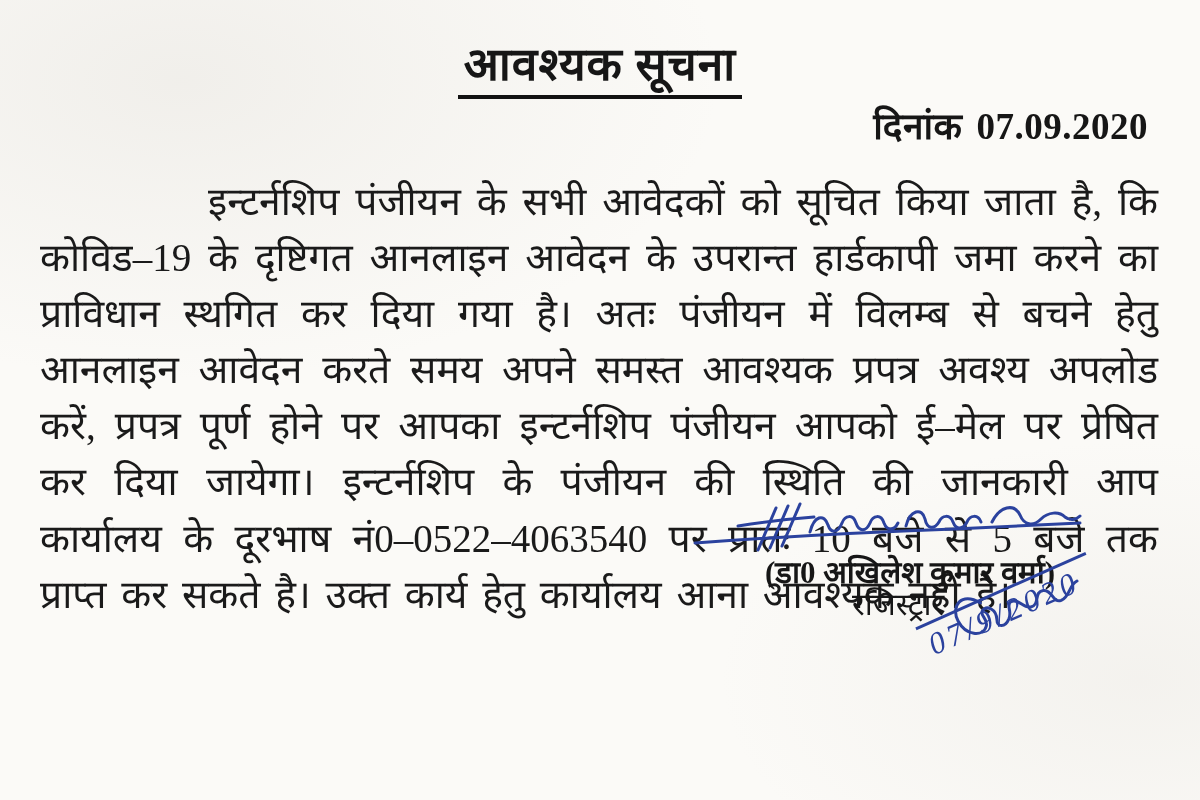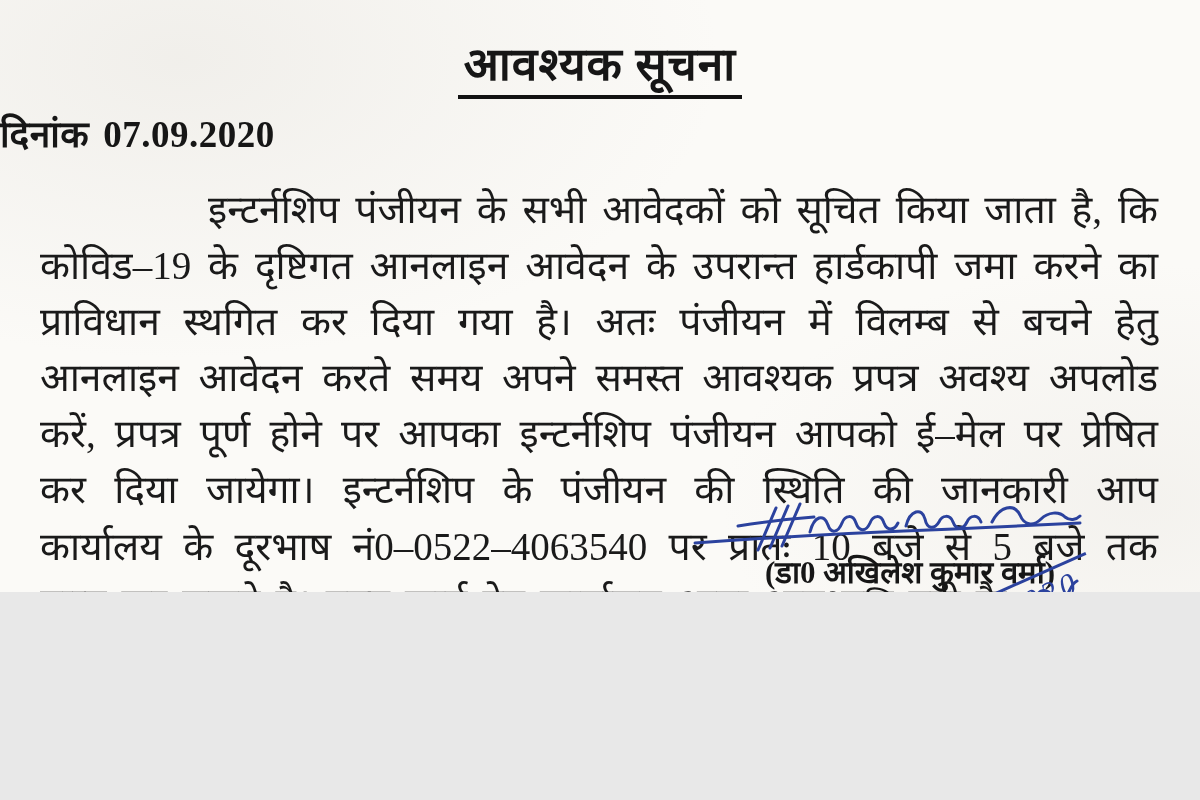--- a/index.html
+++ b/index.html
@@ -4,21 +4,21 @@
 <style>
   html, body {
     margin: 0;
     padding: 0;
     background: #e8e8e8;
     font-family: "Liberation Serif", "DejaVu Serif", serif;
   }
   .page {
     position: relative;
     width: 1200px;
-    height: 592px;
+    height: 800px;
     margin: 0 auto;
     background:
       radial-gradient(ellipse 900px 500px at 15% 10%, rgba(210,206,198,0.25), rgba(0,0,0,0) 60%),
       radial-gradient(ellipse 700px 400px at 95% 85%, rgba(214,210,202,0.2), rgba(0,0,0,0) 60%),
       #fbfaf7;
     overflow: hidden;
     color: #161616;
   }
   .title-row {
     text-align: center;
@@ -27,23 +27,22 @@
   .title {
     display: inline-block;
     font-size: 46px;
     font-weight: bold;
     letter-spacing: 1px;
     border-bottom: 4px solid #121212;
     padding: 0 6px 4px 6px;
     line-height: 1.1;
   }
   .date-row {
-    text-align: left;
+    text-align: right;
     padding-right: 52px;
-    margin-top: 8px;
     font-size: 37px;
     font-weight: bold;
     letter-spacing: 0.5px;
   }
   .date-row .gap { display: inline-block; width: 14px; }
   .body-text {
     margin: 24px 42px 0 40px;
     font-size: 39px;
     line-height: 1.44;
     text-align: justify;

